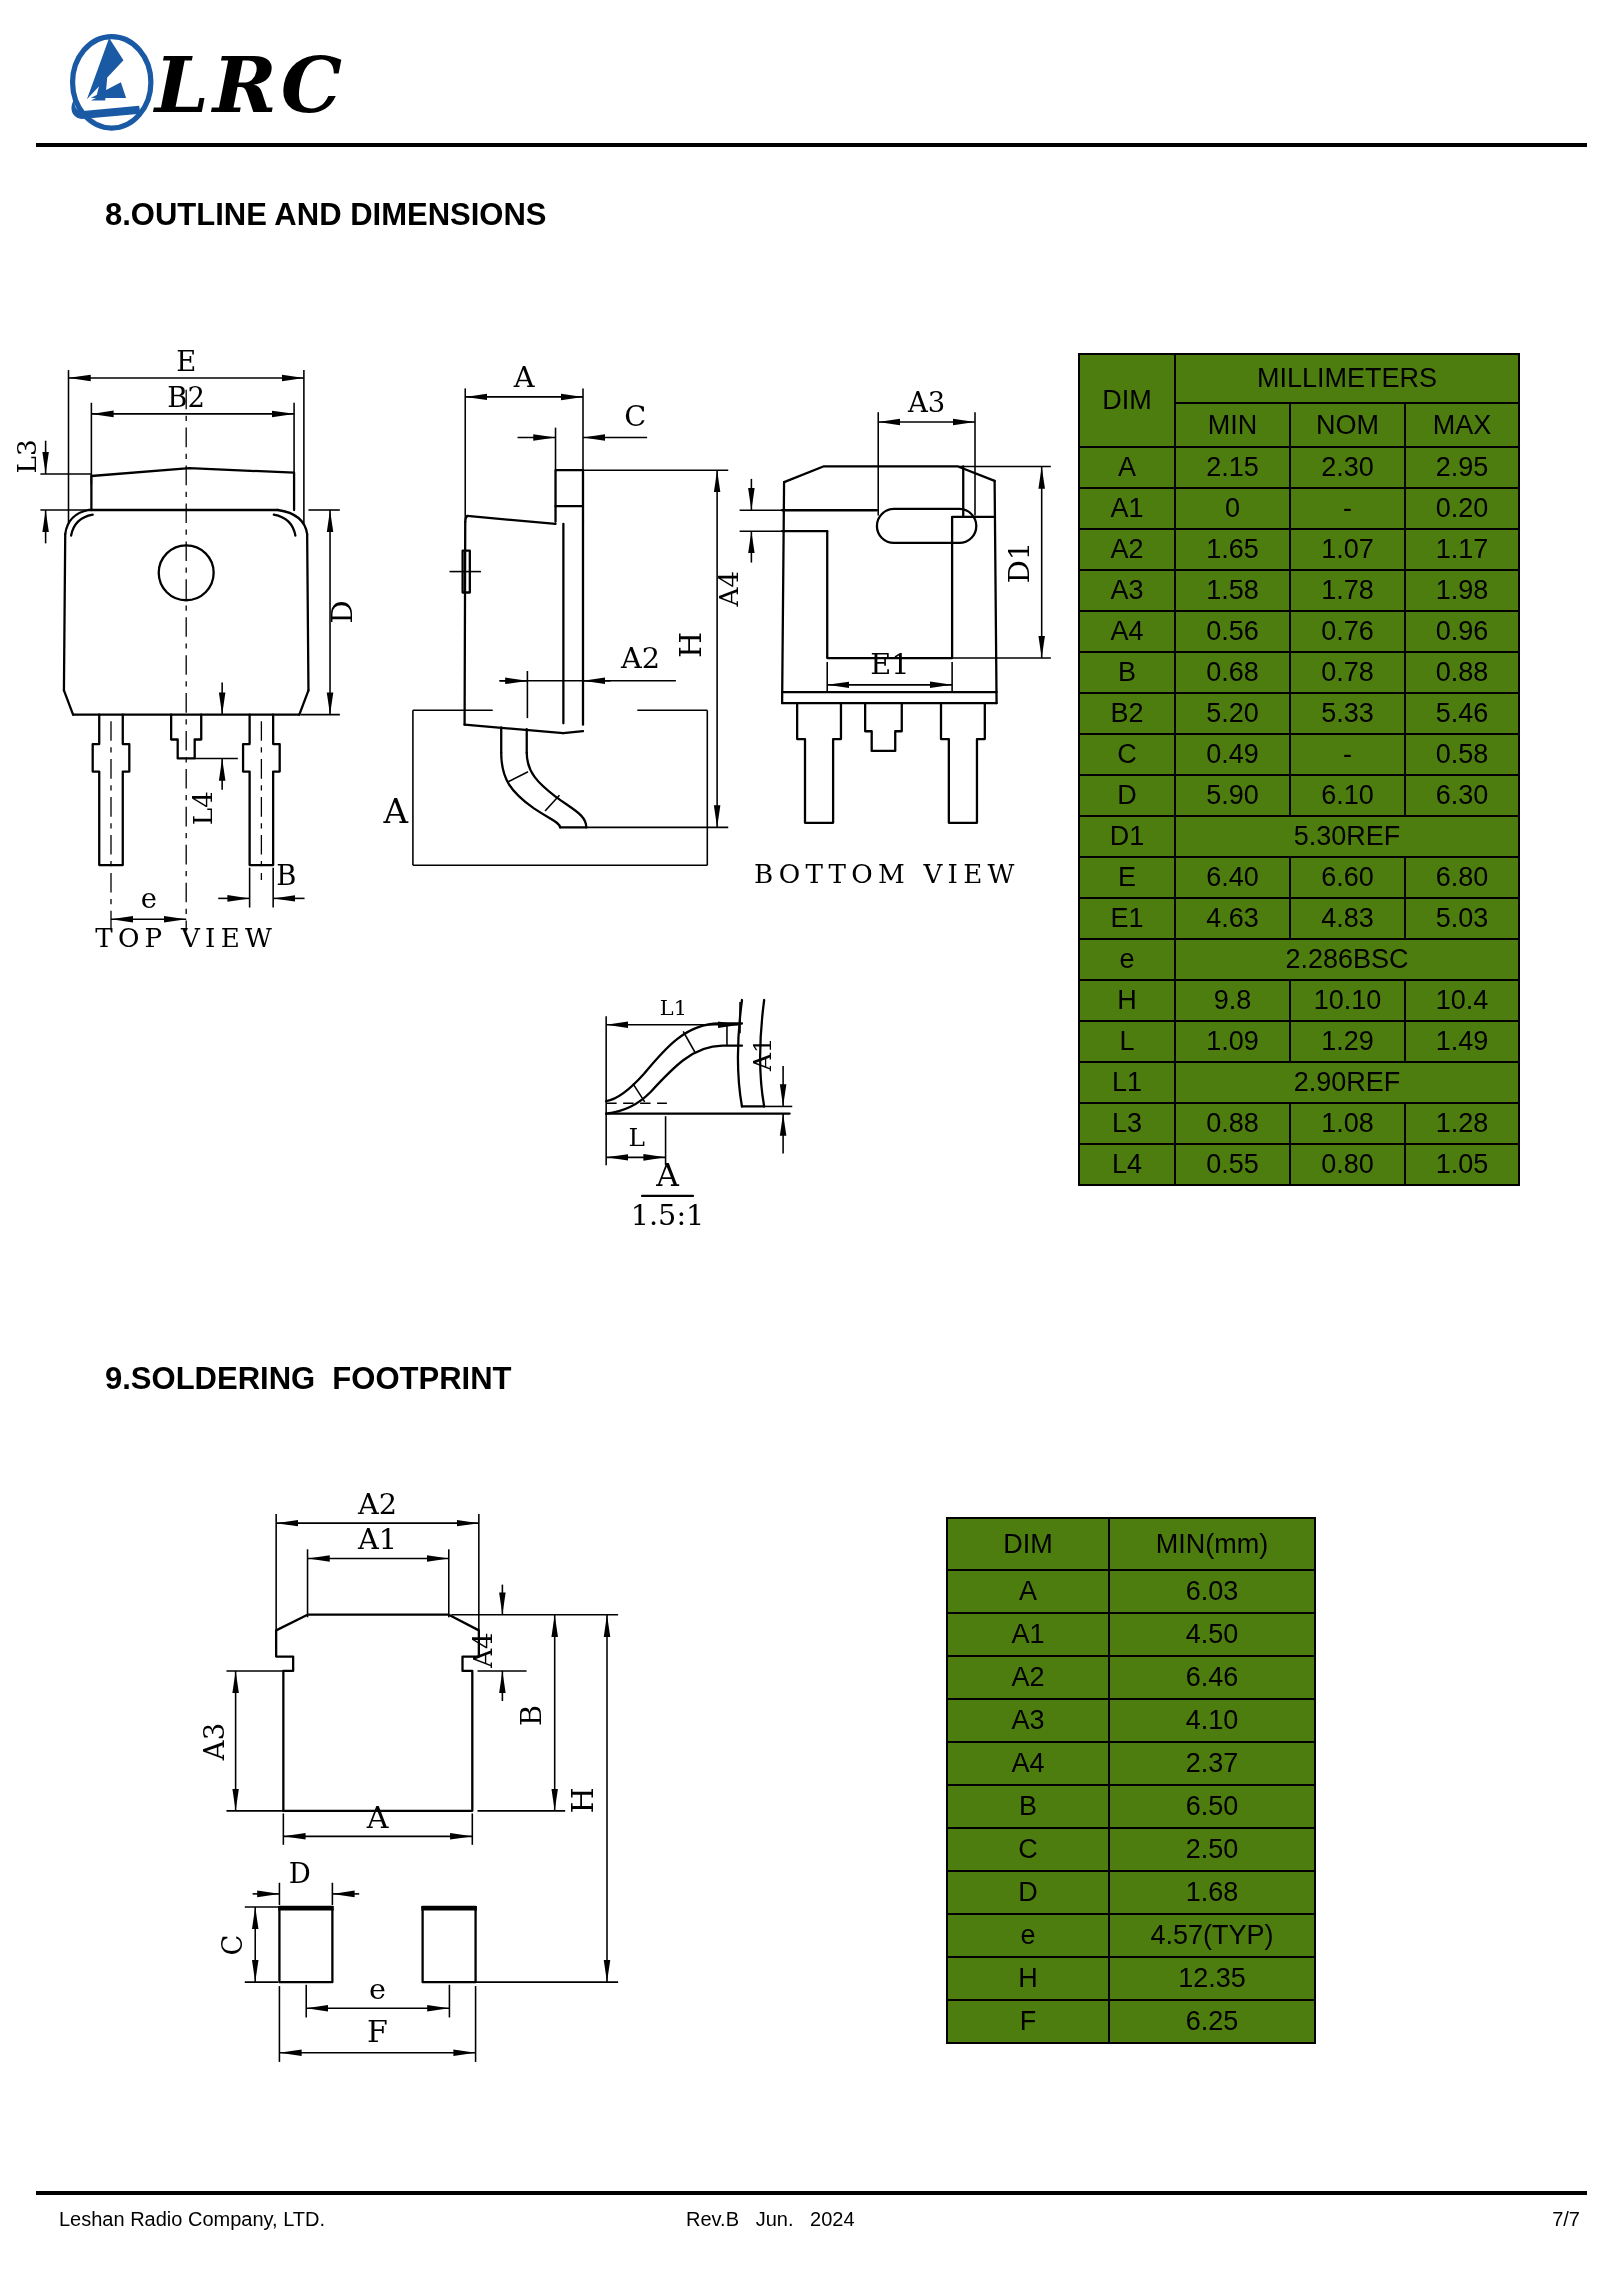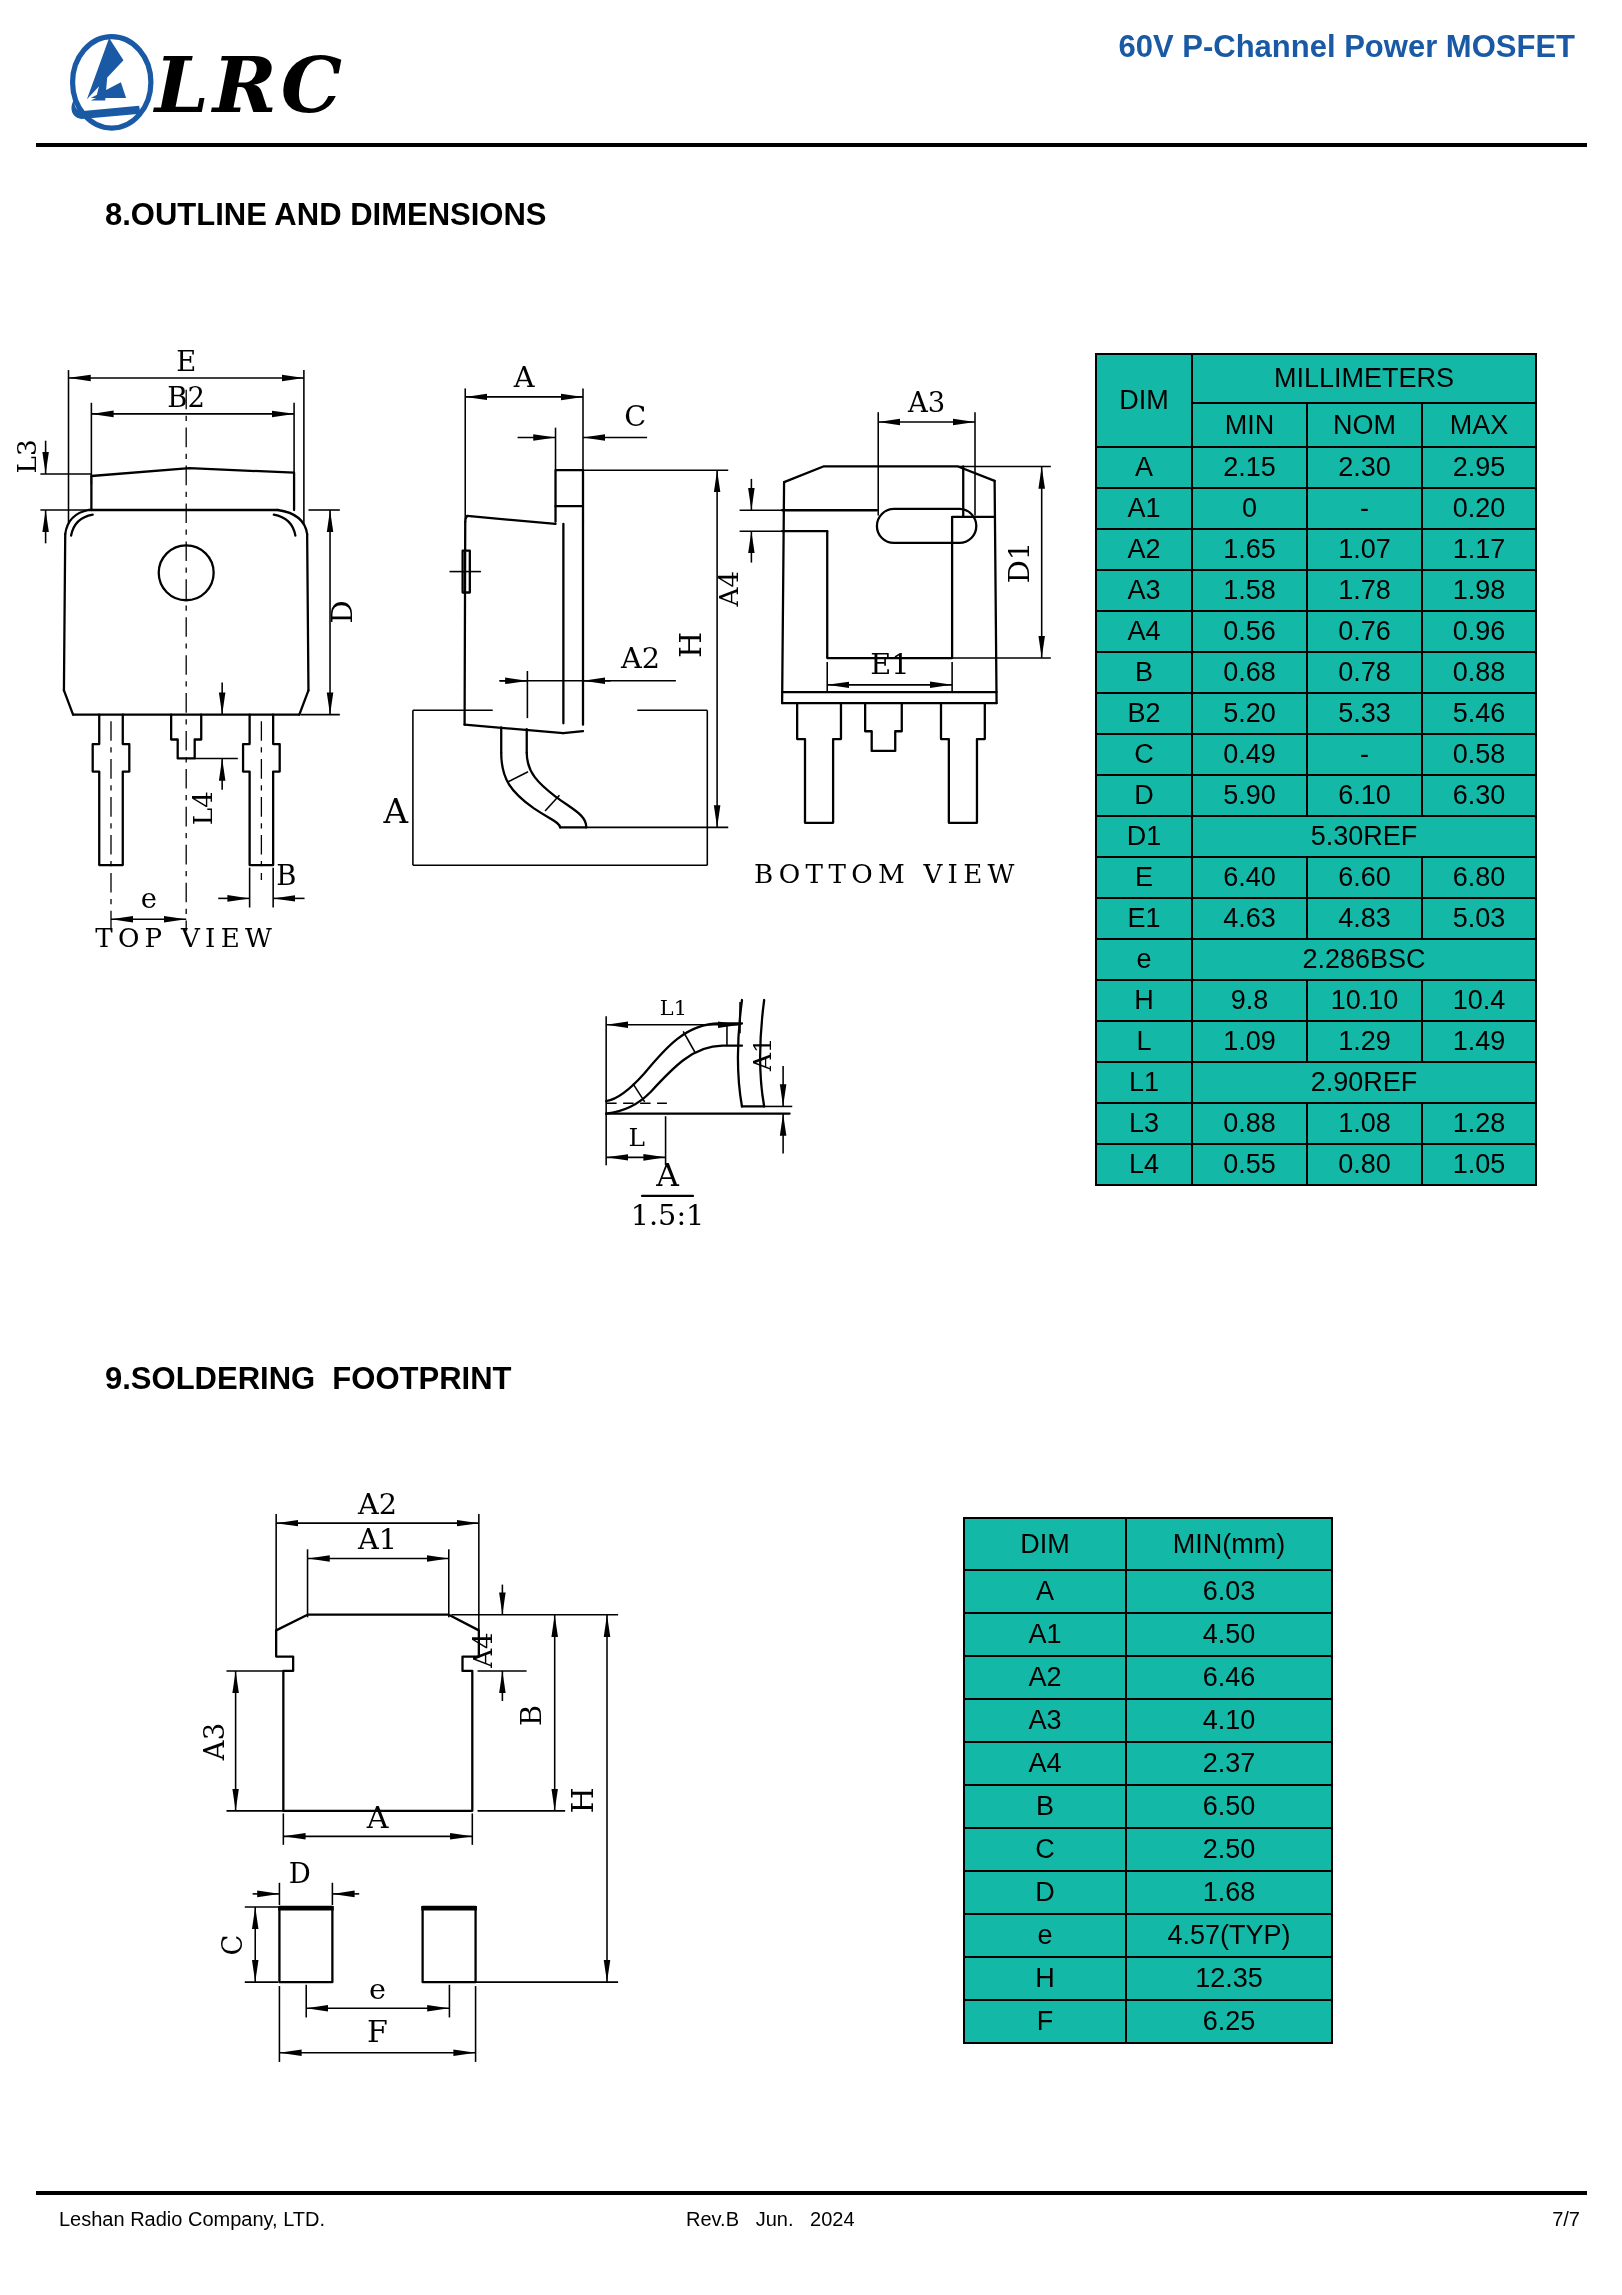--- a/index.html
+++ b/index.html
@@ -10,21 +10,21 @@
   svg text{font-family:"DejaVu Serif","Liberation Serif",serif;fill:#000;}
   .out{stroke:#000;stroke-width:3.5;fill:none;stroke-linecap:round;stroke-linejoin:round;}
   .dim{stroke:#000;stroke-width:2.4;fill:none;}
   .cl {stroke:#000;stroke-width:2;fill:none;stroke-dasharray:30 10 8 10;}
   .thk{stroke:#000;stroke-width:7;fill:none;}
   .hdr-title{position:absolute;top:27.5px;right:48px;text-align:right;color:#1a5aa5;}
   .hdr-title .pn{font-size:41px;font-weight:bold;line-height:1.05;}
   .hdr-title .sub{font-size:31px;font-weight:bold;line-height:1.25;}
   .rule{position:absolute;background:#000;height:3.9px;left:36px;width:1551px;}
   .sec-h{position:absolute;left:105px;font-size:31px;font-weight:bold;color:#000;white-space:pre;margin-top:12px;}
-  table{border-collapse:collapse;table-layout:fixed;background:#14b8a6;margin-left:17px;}
+  table{border-collapse:collapse;table-layout:fixed;background:#4d7c0f;}
   .t1{position:absolute;left:1078px;top:353px;width:439px;}
   .t1 th,.t1 td{border:2.6px solid #000;text-align:center;vertical-align:middle;
       font-size:27px;font-weight:normal;padding:0;font-family:"Liberation Sans",sans-serif;}
   .t1 thead tr.r1{height:49px;} .t1 thead tr.r2{height:44px;} .t1 tbody tr{height:41px;}
   .t2{position:absolute;left:946px;top:1517px;width:368px;}
   .t2 th,.t2 td{border:2.6px solid #000;text-align:center;vertical-align:middle;
       font-size:27px;font-weight:normal;padding:0;font-family:"Liberation Sans",sans-serif;}
   .t2 thead tr{height:52px;} .t2 tbody tr{height:43px;}
   .footer-txt{position:absolute;top:2208px;font-size:20px;color:#000000;white-space:pre;}
 </style>
@@ -35,21 +35,20 @@
 
   <svg class="abs" style="left:71px;top:21px" width="366" height="124" viewBox="0 0 560 190">
     <ellipse cx="62" cy="94" rx="60" ry="70" fill="none" stroke="#1a5aa5" stroke-width="8"></ellipse>
     <path d="M58,26 L24,120 L80,60 Z M60,30 L38,118 L30,122 L52,122 Z" fill="#1a5aa5"></path>
     <path d="M30,118 L76,94 L84,118 Z" fill="#1a5aa5"></path>
     <path d="M8,116 C2,128 6,138 18,138 L104,130 L106,142 L16,150 C-2,148 -4,128 8,116 Z" fill="#1a5aa5"></path>
     <text x="128" y="140" font-family="Liberation Sans, sans-serif" font-style="italic" font-weight="bold" font-size="118" letter-spacing="6" fill="#1a5aa5">LRC</text>
   </svg>
 
   <div class="hdr-title">
-    <div class="sub">60V P-Channel Power MOSFET</div>
   </div>
 
   <div class="rule" style="top:143px"></div>
 
   <div class="sec-h" style="top:185px">8.OUTLINE AND DIMENSIONS</div>
 
   <svg class="abs" style="left:26px;top:357px" width="340" height="595" viewBox="0 0 520 910">
     <defs>
       <marker id="aw1" viewBox="0 0 34 12" refX="34" refY="6" markerWidth="34" markerHeight="12" markerUnits="userSpaceOnUse" orient="auto-start-reverse">
         <path d="M0,1 L34,6 L0,11 Z" fill="#000"></path>

